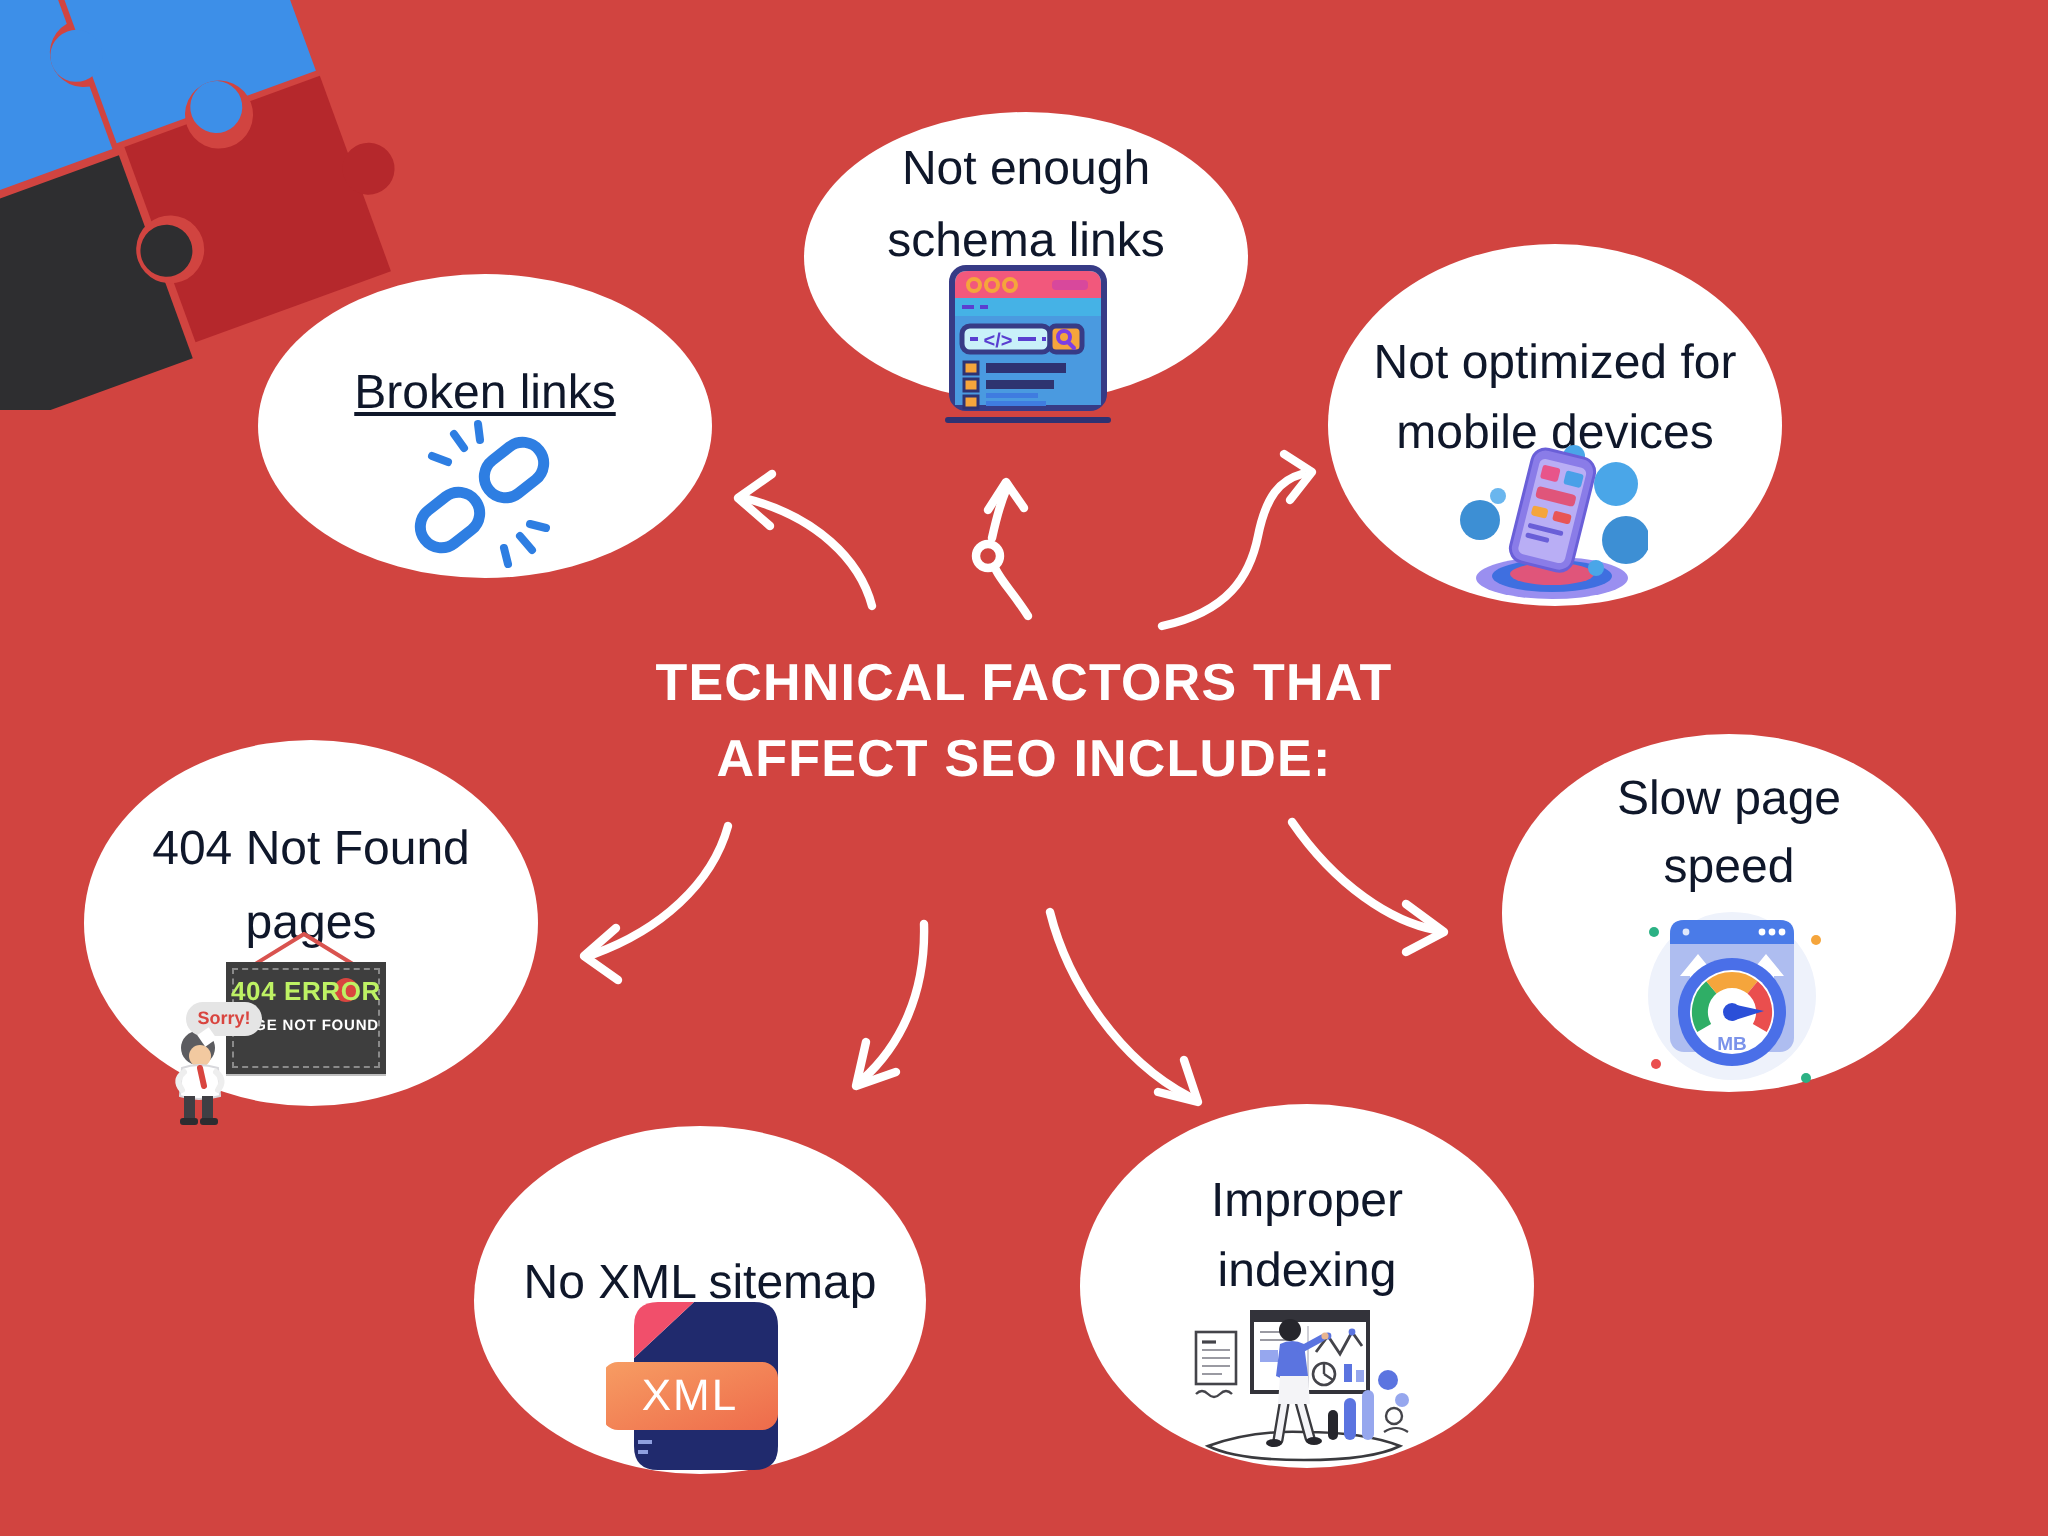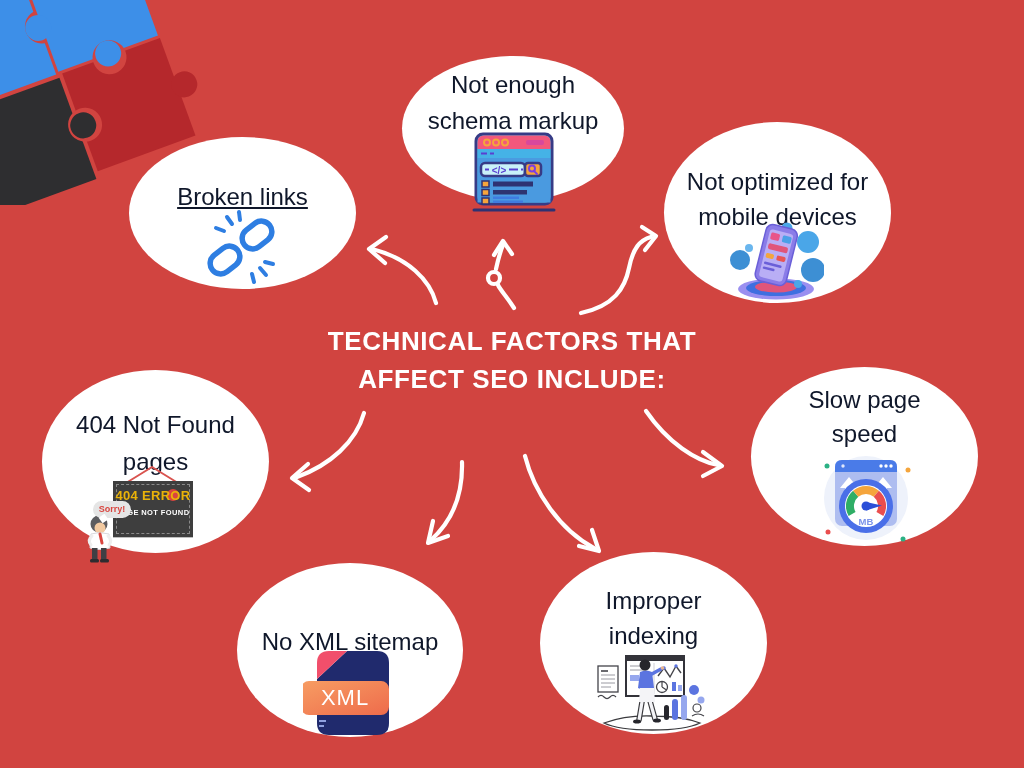--- a/index.html
+++ b/index.html
@@ -45,21 +45,21 @@
   .n-mobile .icon{left:65px;top:98px;}
   .n-speed  .icon{left:70px;top:85px;}
   .n-index  .icon{left:56px;top:98px;}
 
   
   .g404{position:absolute;left:40px;top:93px;width:118px;height:100px;}
   .g404 svg{position:absolute;left:0;top:0;}
   .sign404{position:absolute;left:31px;top:18px;width:80px;height:56px;background:#3e3e3e;
            box-shadow:0 1px 0 rgba(0,0,0,.25);}
   .sign404 .dash{position:absolute;left:3px;top:3px;right:3px;bottom:3px;border:1px dashed #8a8a8a;}
-  .sign404 .t1{position:absolute;left:0;right:0;top:7px;text-align:center;color:#eab308;
+  .sign404 .t1{position:absolute;left:0;right:0;top:7px;text-align:center;color:#bef264;
                font-weight:700;font-size:13px;letter-spacing:.3px;z-index:2;}
   .sign404 .odot{position:absolute;left:54px;top:8px;width:12px;height:12px;border-radius:50%;
                  background:#d9453f;z-index:1;}
   .sign404 .t2{position:absolute;left:0;right:0;top:27px;text-align:center;color:#fff;
                font-weight:700;font-size:7.5px;letter-spacing:.4px;}
   .bubble{position:absolute;left:11px;top:38px;width:38px;height:17px;background:#e5e5e5;border-radius:9px;
           color:#d9453f;font-weight:700;font-size:9px;line-height:17px;text-align:center;z-index:3;}
   .bubble:after{content:"";position:absolute;left:7px;bottom:-4px;width:7px;height:7px;background:#fff;
           transform:rotate(55deg);}
 </style>
@@ -124,21 +124,21 @@
 
   <div class="title">
     <div>TECHNICAL FACTORS THAT</div>
     <div>AFFECT SEO INCLUDE:</div>
   </div>
 
   <div class="node n-schema">
     <div class="ellipse"></div>
     <div class="label">
       <span>Not enough</span>
-      <span>schema markup</span>
+      <span>schema links</span>
     </div>
     <svg class="icon" width="92" height="82" viewBox="0 0 92 82">
       <line x1="6" y1="78" x2="86" y2="78" stroke="#2e3272" stroke-width="3" stroke-linecap="round"></line>
       <rect x="8" y="2" width="76" height="70" rx="7" fill="#4ec6ea" stroke="#373b86" stroke-width="3"></rect>
       <path d="M9.5,17 V10 Q9.5,3.5 16,3.5 H76 Q82.5,3.5 82.5,10 V17 Z" fill="#f2587c"></path>
       <circle cx="19" cy="10.5" r="3" fill="none" stroke="#f5a53c" stroke-width="2"></circle>
       <circle cx="28" cy="10.5" r="3" fill="none" stroke="#f5a53c" stroke-width="2"></circle>
       <circle cx="37" cy="10.5" r="3" fill="none" stroke="#f5a53c" stroke-width="2"></circle>
       <rect x="58" y="8" width="18" height="5" rx="2" fill="#d8489c"></rect>
       <rect x="9.5" y="17" width="73" height="9" fill="#45b2e6"></rect>

